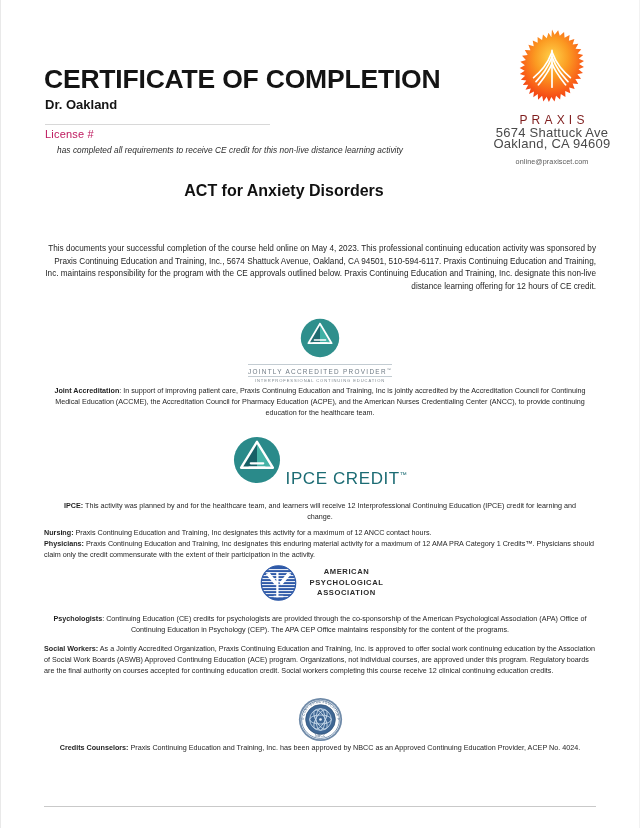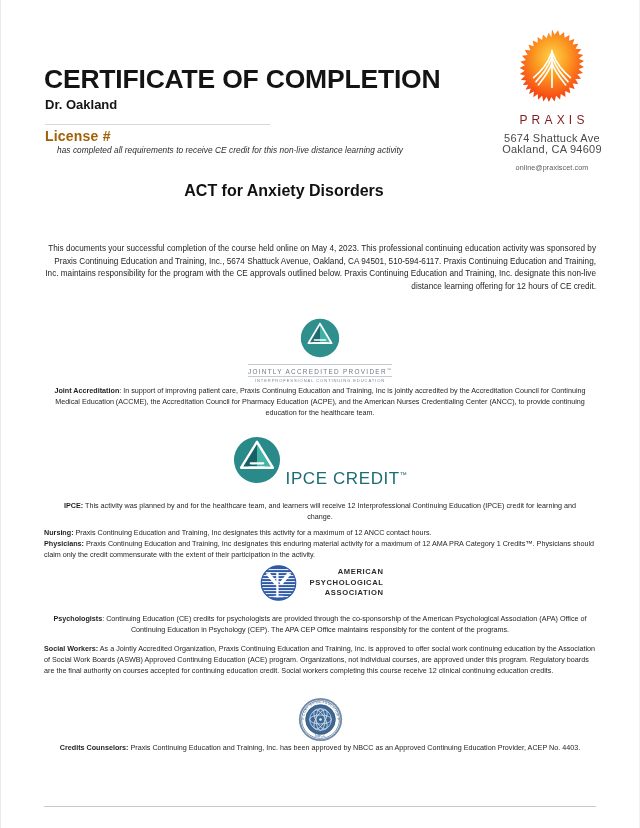--- a/index.html
+++ b/index.html
@@ -62,23 +62,23 @@
     left: 45px;
     top: 124px;
     width: 225px;
     height: 1px;
     background: #d8d8d8;
   }
   .license-label {
     position: absolute;
     left: 45px;
     top: 128px;
-    font-size: 14px;
-    font-weight: bold;
-    color: #a16207;
+    font-size: 11px;
+    font-weight: normal;
+    color: #be185d;
     letter-spacing: 0.2px;
   }
   .license-sub {
     position: absolute;
     left: 45px;
     top: 145px;
     font-size: 8.3px;
     font-style: italic;
     color: #2b2b2b;
     letter-spacing: 0.05px;
@@ -102,22 +102,22 @@
   }
   .brand-name {
     margin-top: 5px;
     font-size: 12px;
     letter-spacing: 4.2px;
     color: #7f1d1d;
     font-weight: normal;
     text-indent: 4px;
   }
   .brand-addr {
-    margin-top: 6px;
-    font-size: 11px;
+    margin-top: 0;
+    font-size: 13px;
     line-height: 11px;
     color: #4a4a4a;
     letter-spacing: 0.25px;
   }
   .brand-email {
     margin-top: 8px;
     font-size: 7.2px;
     color: #5a5a5a;
     letter-spacing: 0.1px;
   }
@@ -212,21 +212,21 @@
     left: 0; top: 564px;
     width: 640px;
     text-align: center;
   }
   .apa-lockup {
     display: inline-flex;
     align-items: center;
     gap: 8px;
   }
   .apa-word {
-    text-align: right;
+    text-align: center;
     font-size: 7.6px;
     font-weight: bold;
     line-height: 10.5px;
     letter-spacing: 0.6px;
     color: #2b2b2b;
   }
 
   
   .nbcc-block {
     position: absolute;
@@ -394,17 +394,17 @@
       </g>
       <circle cx="50" cy="50" r="3" fill="#e8f1fa"></circle>
       <path id="nbccArcTop" d="M 50,50 m -37,0 a 37,37 0 0 1 74,0" fill="none"></path>
       <text font-size="6.4" fill="#2d4f76" font-family="'Liberation Sans', sans-serif" letter-spacing="1.1">
         <textPath href="#nbccArcTop" startOffset="50%" text-anchor="middle">APPROVED CONTINUING EDUCATION PROVIDER</textPath>
       </text>
       <text x="50" y="89" font-size="7" fill="#2d4f76" text-anchor="middle" font-family="'Liberation Sans', sans-serif" letter-spacing="0.8">NBCC</text>
     </svg>
   </div>
 
-  <div class="para" style="left:44px; top:742px; width:552px; text-align:center;"><b>Credits Counselors:</b><span> Praxis Continuing Education and Training, Inc. has been approved by NBCC as an Approved Continuing Education Provider, ACEP No. 4403.</span></div>
+  <div class="para" style="left:44px; top:742px; width:552px; text-align:center;"><b>Credits Counselors:</b><span> Praxis Continuing Education and Training, Inc. has been approved by NBCC as an Approved Continuing Education Provider, ACEP No. 4024.</span></div>
 
   <div class="footer-rule"></div>
 
 </div>
 
 </body></html>

